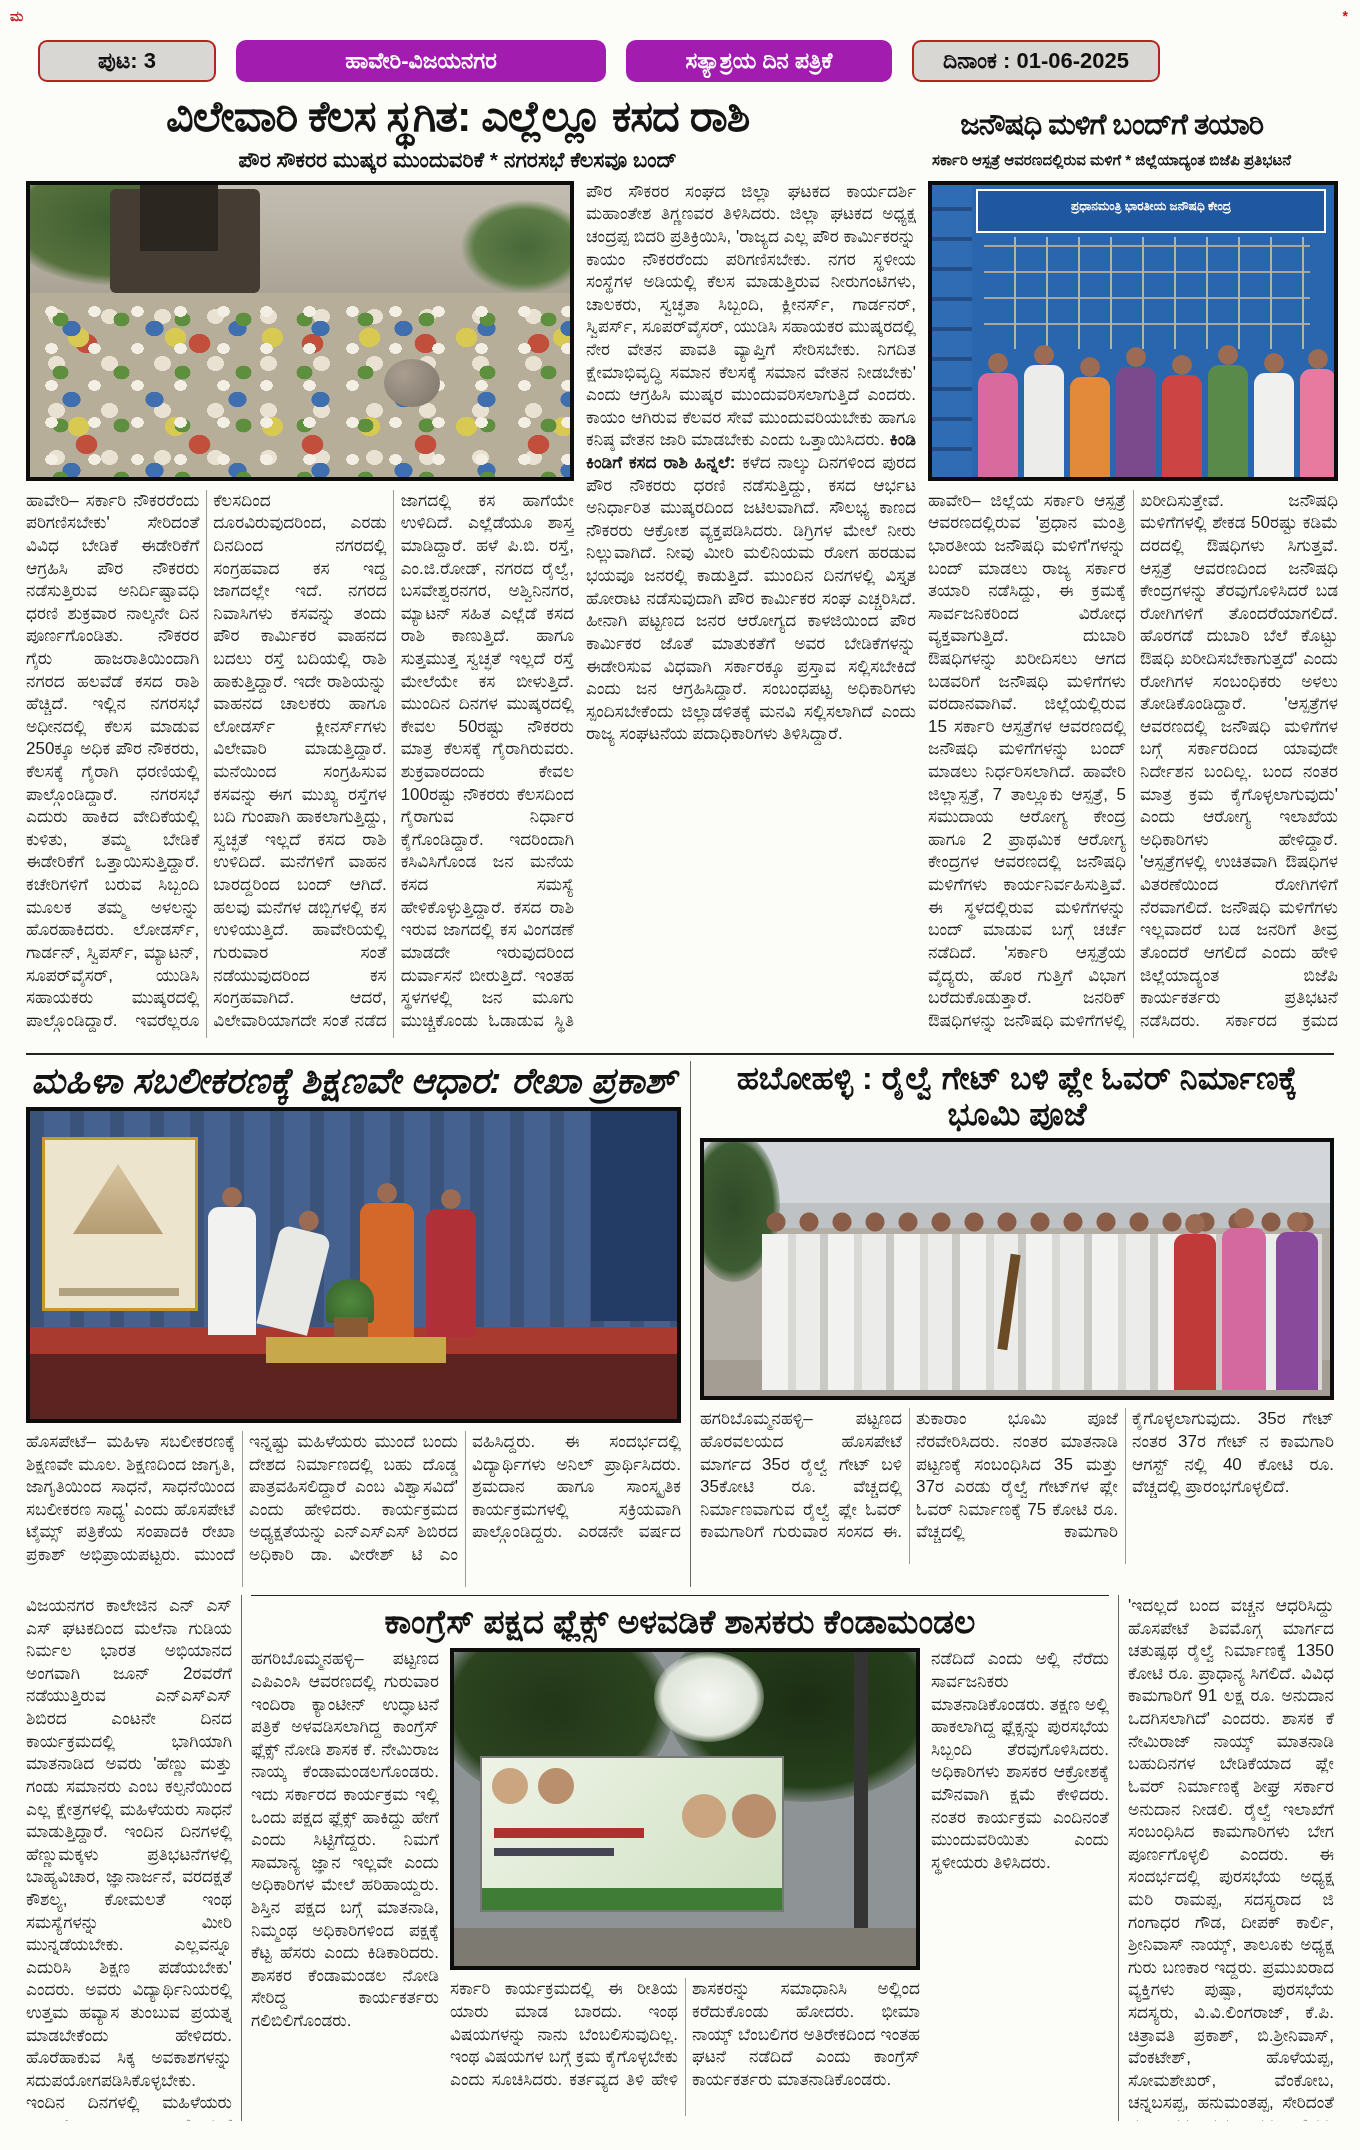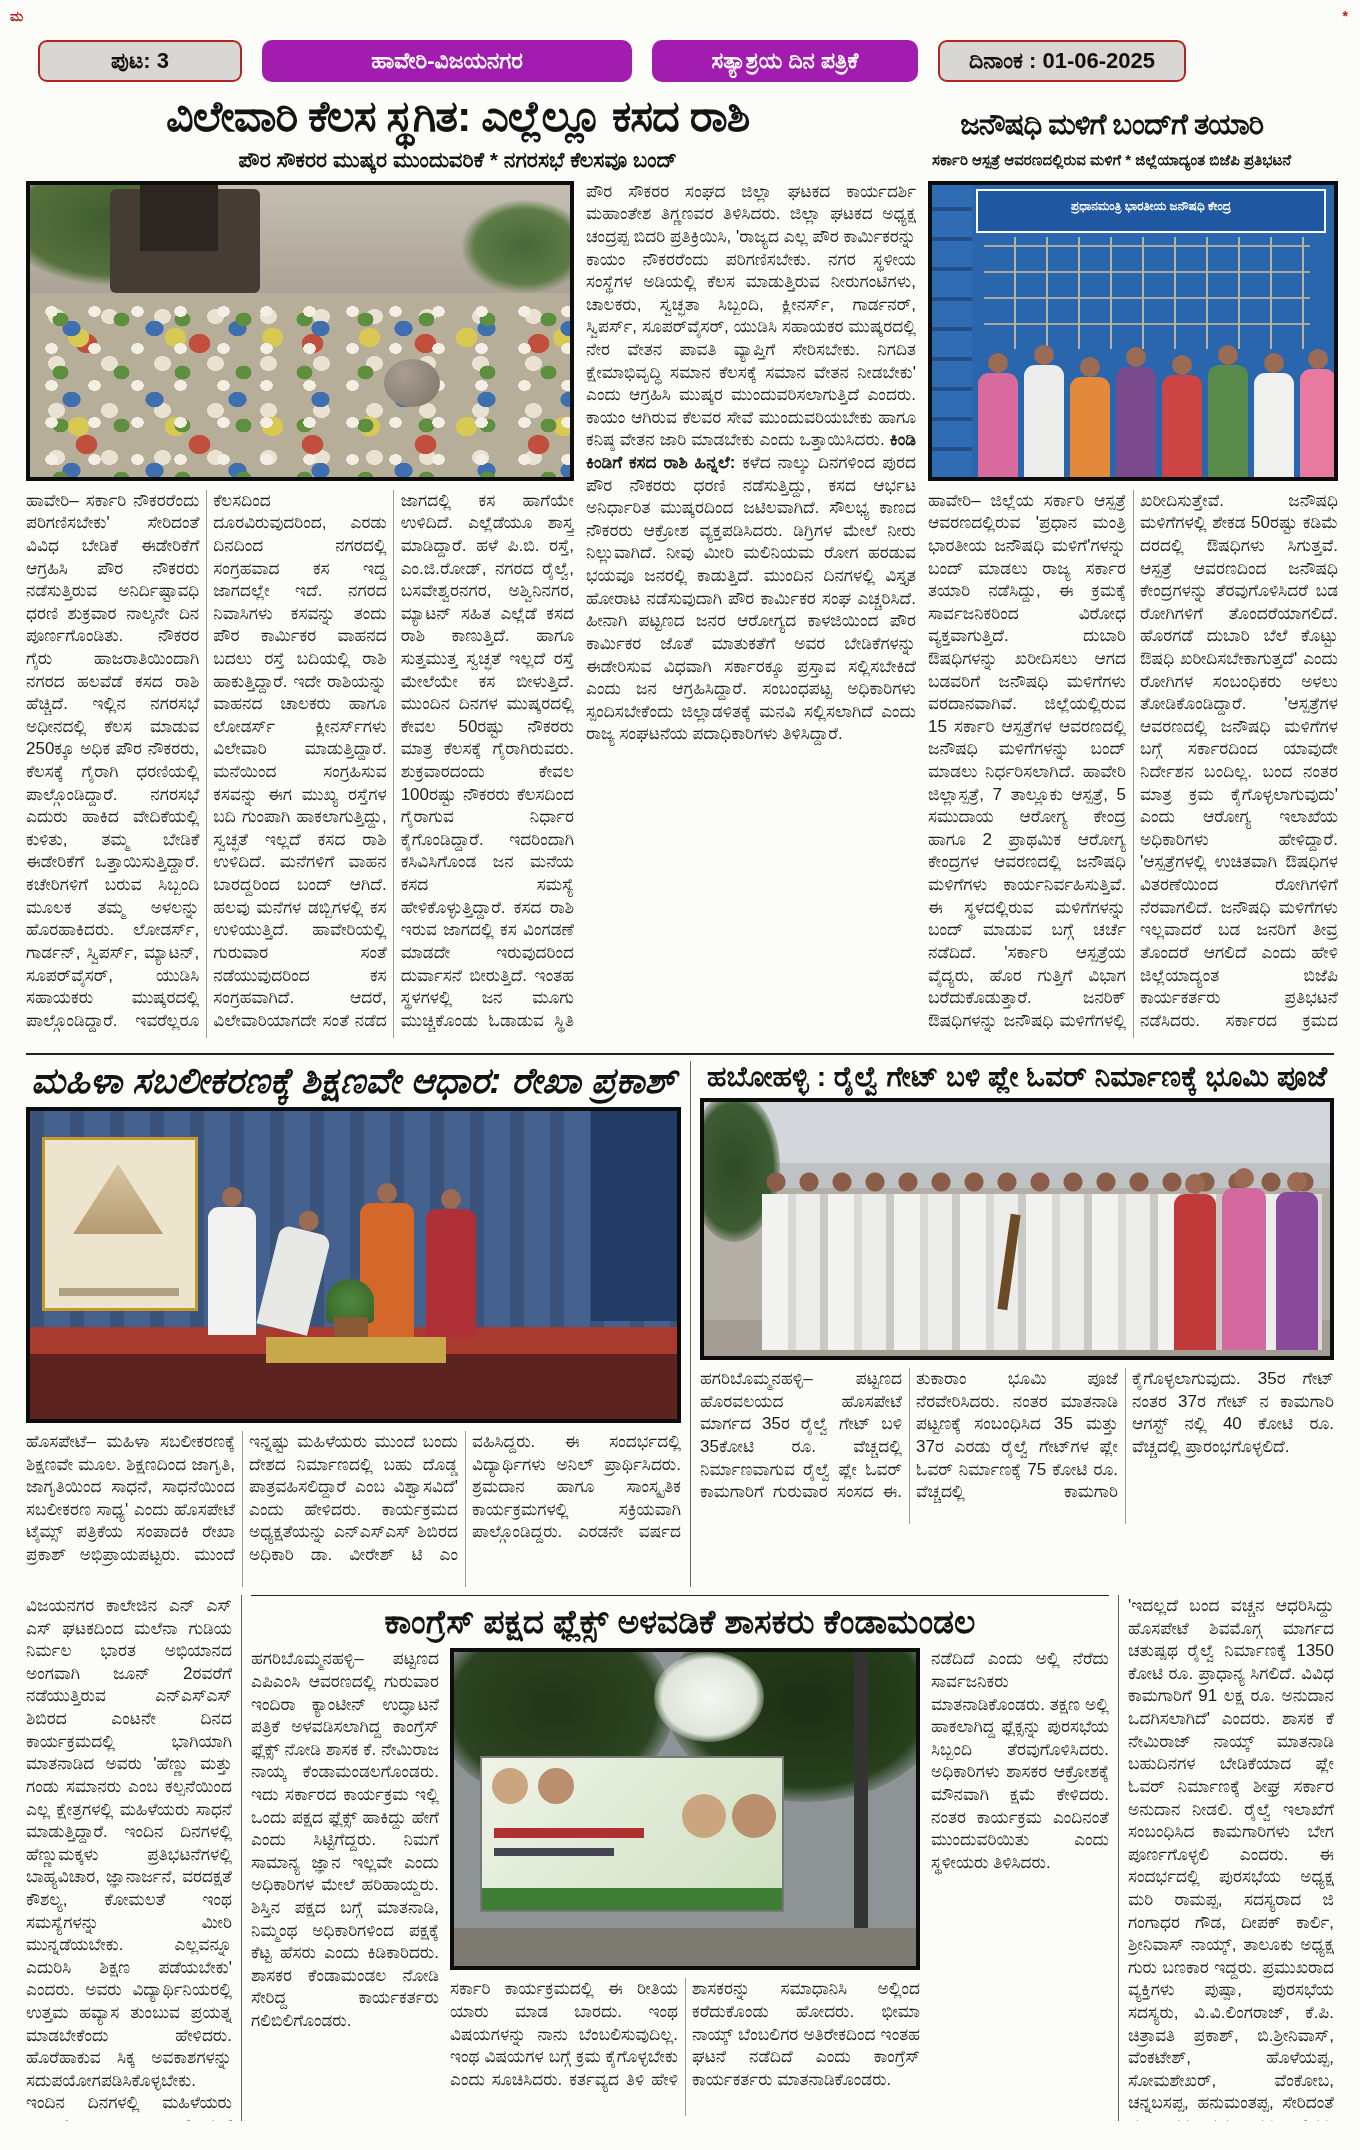--- a/index.html
+++ b/index.html
@@ -31,21 +31,21 @@
   .lead{font-weight:bold;}
   .photo{border:4px solid #0d0d0d;box-sizing:border-box;position:relative;overflow:hidden;background:#bbb;}
   .abs{position:absolute;}
   
   .row1{display:flex;gap:12px;margin-top:2px;}
   .sec2{display:flex;border-top:2px solid #222;margin-top:12px;padding-top:6px;}
   .s2l{width:664px;padding-right:9px;box-sizing:border-box;}
   .s2r{width:644px;border-left:1.5px solid #666;padding-left:9px;box-sizing:border-box;}
   h2{margin:0 0 6px 0;font-weight:bold;text-align:center;line-height:1.12;}
   .s2l h2{font-size:36px;font-style:italic;}
-  .s2r h2{font-size:28px;}
+  .s2r h2{font-size:32px;}
   .bottom{display:flex;margin-top:8px;}
   .bcol{width:206px;flex:none;}
   .bcenter{flex:1;border-left:1.5px solid #666;border-right:1.5px solid #666;
            padding:0 9px;margin:0 9px;box-sizing:border-box;}
   h3{margin:0 0 8px 0;font-weight:bold;text-align:center;font-size:33px;
      border-top:1.5px solid #222;padding-top:8px;line-height:1.1;}
   .bcrow{display:flex;gap:11px;}
   .person{position:absolute;border-radius:11px 11px 0 0;}
   .head{position:absolute;left:50%;transform:translateX(-50%);top:-20px;width:20px;height:20px;
         border-radius:50%;background:#9c6b53;}
@@ -55,21 +55,21 @@
 </head>
 <body>
 
 <div class="page">
   <span class="corner-mark" style="left:10px;">ಮ</span>
   <span class="corner-mark" style="right:12px;">*</span>
 
   <div class="inner">
 
     <div class="topbar">
-      <div class="hbox gray" style="width:204px;">ಪುಟ: 3</div>
+      <div class="hbox gray" style="width:178px;">ಪುಟ: 3</div>
       <div class="hbox black" style="width:370px;">ಹಾವೇರಿ-ವಿಜಯನಗರ</div>
       <div class="hbox black" style="width:266px;">ಸತ್ಯಾಶ್ರಯ ದಿನ ಪತ್ರಿಕೆ</div>
       <div class="hbox gray" style="width:248px;">ದಿನಾಂಕ : 01-06-2025</div>
     </div>
 
     <div class="headrow">
       <div class="h-left">
           <h1>ವಿಲೇವಾರಿ ಕೆಲಸ ಸ್ಥಗಿತ: ಎಲ್ಲೆಲ್ಲೂ ಕಸದ ರಾಶಿ</h1>
         </div>
       <div class="h-right">

